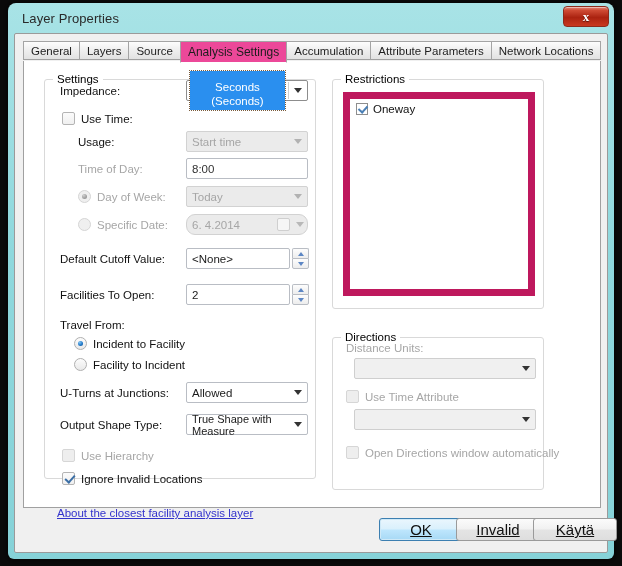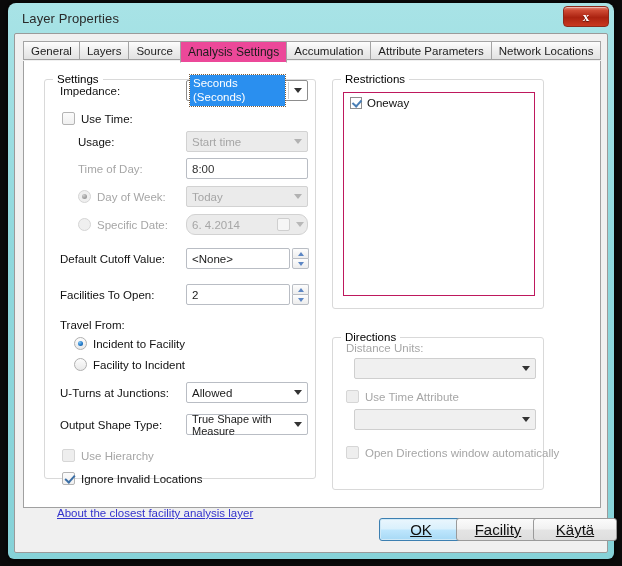--- a/index.html
+++ b/index.html
@@ -175,26 +175,27 @@
   
   #impedance-combo {
     border: 1px solid #8d8d8d;
     background: #fff;
     padding-left: 0;
     padding-right: 22px;
   }
   #impedance-combo .sel {
     background: #2a8fef;
     color: #fff;
-    padding: 1px 3px 2px 3px;
+    padding: 9px 3px 2px 3px;
     margin-left: 3px;
     outline: 1px dotted #7a5b3a;
     outline-offset: 0px;
     font-size: 11.5px;
     line-height: 14px;
+    text-align: center;
   }
   #impedance-combo .arrow {
     right: 1px; top: 1px; height: 17px; width: 18px;
     border-left: 1px solid #cfcfcf;
   }
 
   
   .spin-btns {
     position: absolute;
     width: 17px; height: 21px;
@@ -300,21 +301,21 @@
     border-left:4px solid transparent;border-right:4px solid transparent;
     border-top:5px solid #b8b8b8;
   }
 
   
   #restrictions-list {
     position: absolute;
     left: 10px; top: 12px;
     width: 192px; height: 204px;
     background: #fff;
-    border: 1px solid #be185d;
+    border: 7px solid #be185d;
   }
   .list-item {
     display: flex;
     align-items: center;
     padding: 4px 4px 0 6px;
     font-size: 11.5px;
     color: #111;
     cursor: pointer;
   }
   .list-item .lbox {
@@ -520,17 +521,17 @@
       <div class="cb disabled" style="left:322px; top:385px;">
         <span class="box"></span>
         <span>Open Directions window automatically</span>
       </div>
 
     </div>
 
     <div id="about-link">About the closest facility analysis layer</div>
 
     <div class="btn default" id="btn-ok">OK</div>
-    <div class="btn" id="btn-cancel">Facility</div>
+    <div class="btn" id="btn-cancel">Invalid</div>
     <div class="btn" id="btn-apply">Käytä</div>
 
   </div>
 </div>
 
 </body></html>

